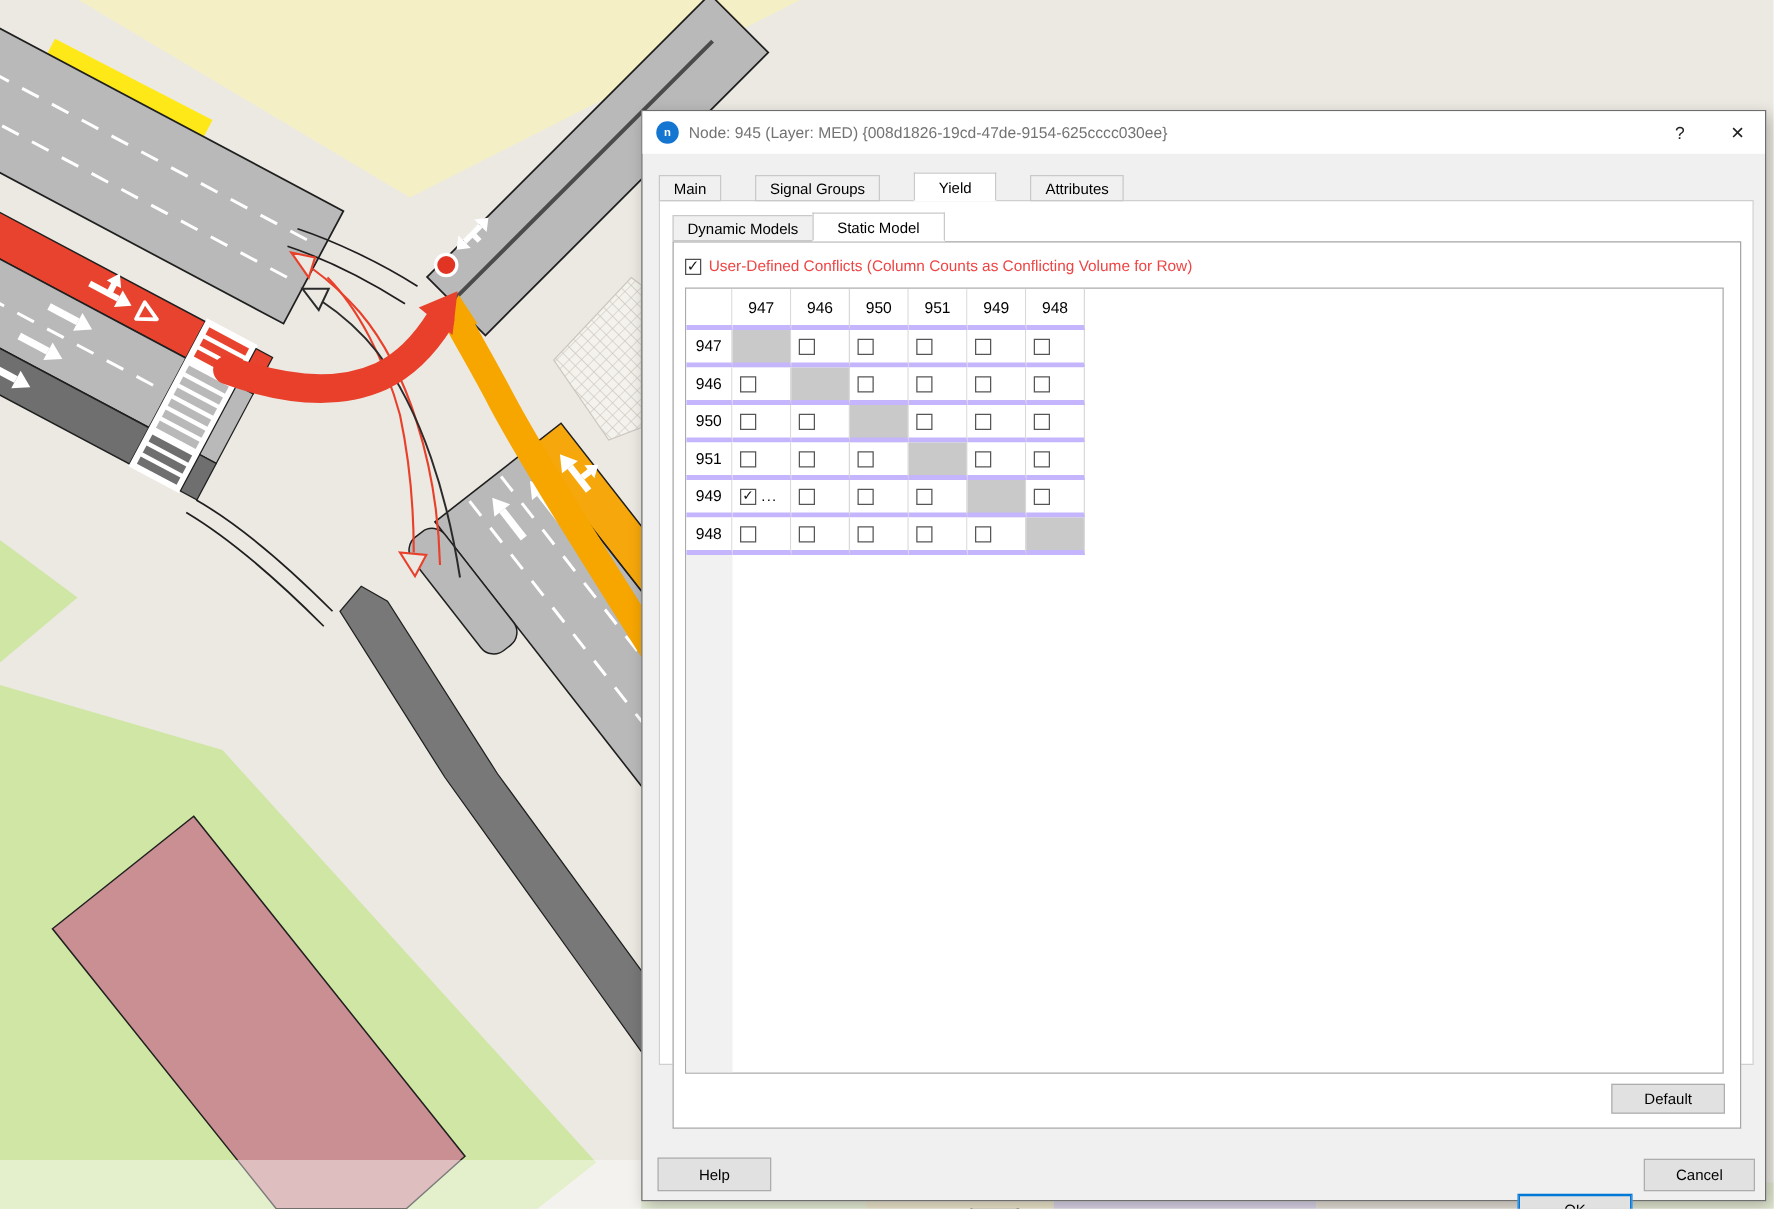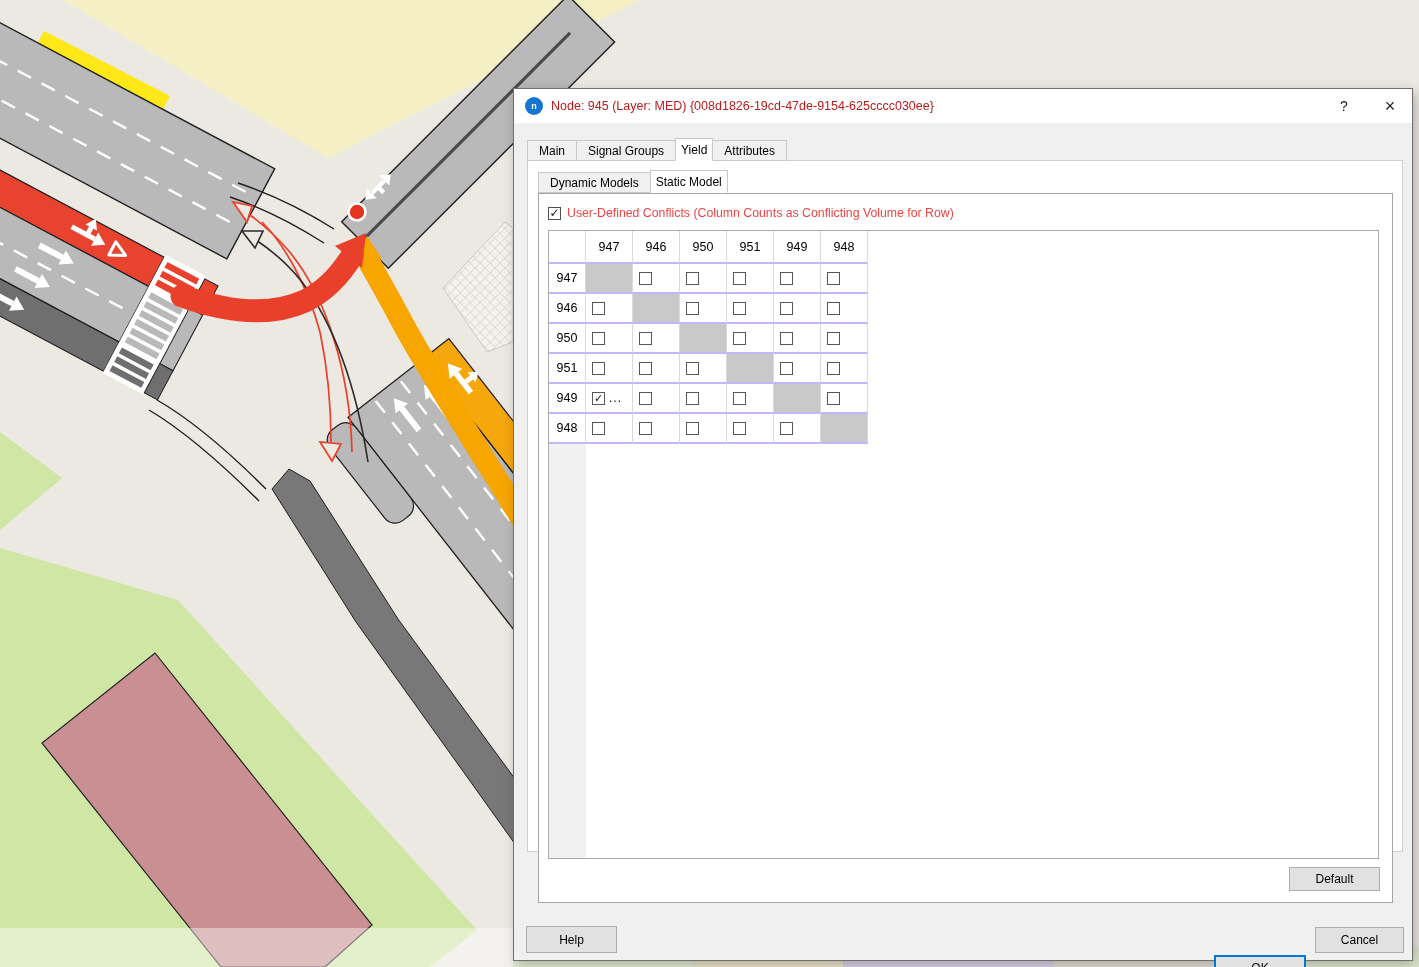--- a/index.html
+++ b/index.html
@@ -6,46 +6,46 @@
   body{width:1419px;height:967px;overflow:hidden;position:relative;
        font-family:"Liberation Sans","DejaVu Sans",sans-serif;-webkit-font-smoothing:antialiased;}
   #map{position:absolute;left:0;top:0;width:1419px;height:967px;display:block;}
 
   
   .dialog{position:absolute;left:513px;top:88px;width:900px;height:873px;background:#f0f0f0;
           border:1px solid #6e6e6e;box-sizing:border-box;box-shadow:3px 4px 12px rgba(0,0,0,.25);}
   .titlebar{position:absolute;left:0;top:0;width:100%;height:34px;background:#fff;display:flex;align-items:center;}
   .appicon{width:18px;height:18px;border-radius:50%;background:#1576d2;color:#fff;font-size:9px;font-weight:bold;
            display:flex;align-items:center;justify-content:center;margin-left:11px;flex:0 0 auto;}
-  .titletext{font-size:12.5px;color:#b91c1c;margin-left:8px;white-space:nowrap;}
+  .titletext{font-size:12.5px;color:#737373;margin-left:8px;white-space:nowrap;}
   .tb-btn{position:absolute;top:0;height:34px;width:44px;display:flex;align-items:center;justify-content:center;
           color:#222;font-size:14px;cursor:default;}
   .tb-help{right:46px;}
   .tb-close{right:0;font-size:18px;}
 
   .tabbar{position:absolute;display:flex;align-items:flex-end;height:23px;z-index:3;}
-  .tabbar.main{left:13px;top:49px;}
+  .tabbar.main{left:13px;top:49px;gap:28px;}
   .tab{box-sizing:border-box;height:21px;padding:0 11px;font-size:12px;background:#f0f0f0;
        border:1px solid #c9c9c9;margin-right:-1px;display:flex;align-items:center;color:#000;position:relative;}
-  .tab.active{height:23px;background:#fff;border-bottom:1px solid #fff;z-index:4;padding:0 5px;}
+  .tab.active{height:23px;background:#fff;border-bottom:1px solid #fff;z-index:4;padding:0 19px;}
 
   .tabpanel{position:absolute;left:13px;top:71px;width:876px;height:692px;background:#fff;
             border:1px solid #cfcfcf;box-sizing:border-box;z-index:2;}
   .tabbar.sub{left:10px;top:9px;position:absolute;}
   .subpanel{position:absolute;left:10px;top:32px;width:855px;height:710px;background:#fff;
             border:1px solid #a6a6a6;box-sizing:border-box;}
 
   .cbrow{position:absolute;left:9px;top:12px;display:flex;align-items:center;}
   .wcb{width:13px;height:13px;box-sizing:border-box;border:1px solid #4f4f4f;background:#fff;
        font-size:12px;line-height:11px;text-align:center;color:#111;flex:0 0 auto;}
   .cbrow .lbl{font-size:12.3px;margin-left:6px;color:#ef4444;}
 
   .matrix{position:absolute;left:9px;top:36px;width:831px;height:629px;border:1px solid #ababab;
           background:#fff;box-sizing:border-box;overflow:hidden;}
-  .mcell{position:absolute;box-sizing:border-box;border-right:1px solid #d9d9d9;border-bottom:2px solid #c4b5fd;
+  .mcell{position:absolute;box-sizing:border-box;border-right:1px solid #d9d9d9;border-bottom:4px solid #c4b5fd;
          display:flex;align-items:center;background:#fff;font-size:12.5px;color:#000;}
   .mcell.hd{justify-content:center;}
   .mcell.diag{background:#c9c9c9;}
   .mcb{width:13px;height:13px;box-sizing:border-box;border:1px solid #565656;background:#fff;margin-left:6px;
        font-size:11px;line-height:11px;text-align:center;color:#111;}
   .sfx{margin-left:4px;font-size:12px;letter-spacing:1px;color:#000;}
   .vhext{position:absolute;background:#f1f1f1;}
 
   .btn{position:absolute;box-sizing:border-box;background:#e1e1e1;border:1px solid #adadad;font-size:12px;color:#000;
        display:flex;align-items:center;justify-content:center;font-family:inherit;}

